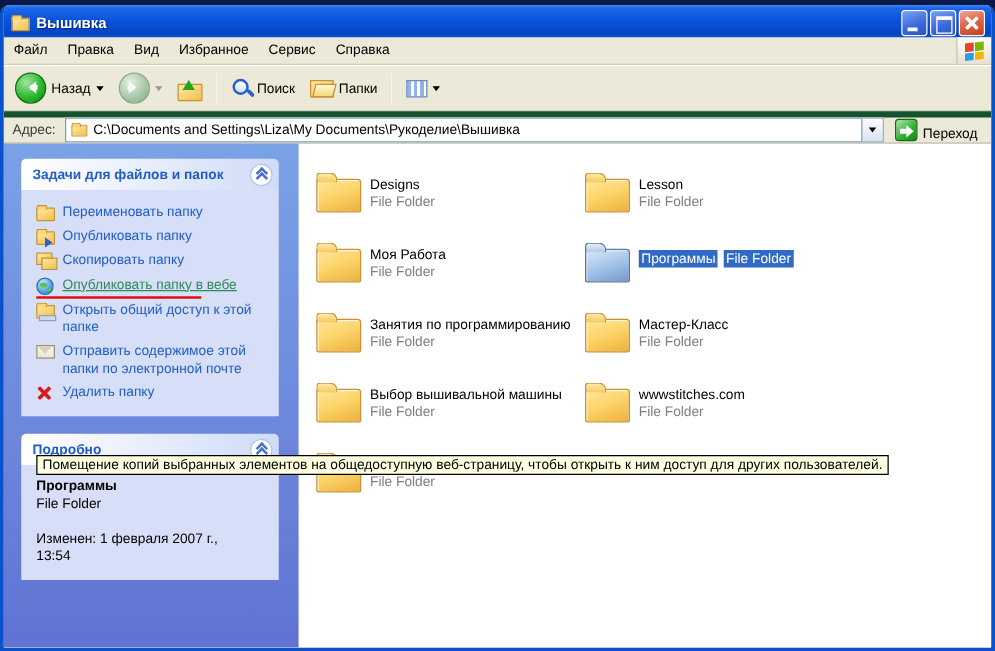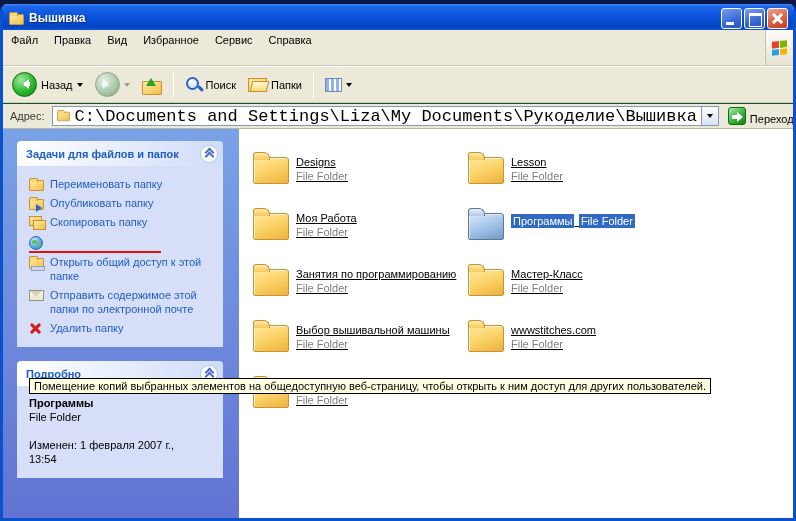--- a/index.html
+++ b/index.html
@@ -37,21 +37,21 @@
   .wbtn.close::before,.wbtn.close::after { content:""; position:absolute; left:8px; top:3px; width:3px; height:13px; background:#fff; border-radius:1px; }
   .wbtn.close::before { transform:rotate(45deg); }
   .wbtn.close::after  { transform:rotate(-45deg); }
 
   .mini-folder { position:relative; width:15px; height:11px; flex:none;
     background:linear-gradient(150deg,#ffe9a0,#f2bf4e); border:1px solid #c89232; border-radius:1px; margin-top:3px; }
   .mini-folder::before { content:""; position:absolute; top:-3px; left:-1px; width:7px; height:3px;
     background:#f7d878; border:1px solid #c89232; border-bottom:none; border-radius:2px 2px 0 0; }
 
   
-  .menubar { height:36px; flex:none; background:#ece9d8; display:flex; align-items:stretch;
+  .menubar { height:22px; flex:none; background:#ece9d8; display:flex; align-items:stretch;
     border-bottom:1px solid #cfccba; }
   .menu-item { font-size:11px; color:#000; padding:4px 8px 0 8px; }
   .winlogo { margin-left:auto; width:28px; display:flex; align-items:center; justify-content:center;
     border-left:1px solid #c6c3b2; background:linear-gradient(#fdfdfb,#e6e2d2); }
   .winlogo-grid { width:15px; height:14px; transform:skewY(-6deg);
     background:
       linear-gradient(#fff,#fff) center/100% 1px no-repeat,
       linear-gradient(#fff,#fff) center/1px 100% no-repeat,
       conic-gradient(#7db700 0 90deg,#f2b500 90deg 180deg,#2a9fe4 180deg 270deg,#e4442a 270deg 360deg); }
 
@@ -82,26 +82,26 @@
   .search-icon::after { content:""; position:absolute; left:12px; top:11px; width:7px; height:3px;
     background:#2a62c9; transform:rotate(45deg); border-radius:2px; }
   .folders-icon { position:relative; width:19px; height:14px; }
   .folders-icon::before { content:""; position:absolute; inset:0; background:linear-gradient(150deg,#ffe9a0,#f2bf4e); border:1px solid #c89232; }
   .folders-icon::after { content:""; position:absolute; left:3px; top:3px; right:-1px; bottom:0;
     background:linear-gradient(#fff8dd,#f7d878); border:1px solid #c89232; transform:skewX(-14deg); }
   .views-icon { width:17px; height:14px; border:1px solid #6b87c6;
     background:repeating-linear-gradient(90deg,#93b3e8 0 3px,#ffffff 3px 5px); }
 
   
-  .addressbar { height:26px; flex:none; background:#ece9d8; border-top:1px solid #14532d; border-bottom:1px solid #b9b5a2;
+  .addressbar { height:26px; flex:none; background:#ece9d8; border-top:5px solid #14532d; border-bottom:1px solid #b9b5a2;
     display:flex; align-items:center; gap:5px; padding:2px 5px; font-size:11px; }
   .address-label { color:#3a3a3a; padding:0 2px; }
   .combobox { flex:1; height:20px; background:#fff; border:1px solid #7f9db9; display:flex; align-items:center; gap:4px; padding-left:3px; }
   .combobox .mini-folder { transform:scale(.85); margin-top:1px; }
-  .combo-text { font-size:17px; color:#000; white-space:nowrap; overflow:hidden;font-family:Liberation Mono, monospace; }
+  .combo-text { font-size:11px; color:#000; white-space:nowrap; overflow:hidden; }
   .combo-drop { margin-left:auto; width:17px; align-self:stretch; border-left:1px solid #7f9db9;
     background:linear-gradient(#fdfdfd,#d9e2f5); display:flex; align-items:center; justify-content:center; }
   .combo-drop .drop-arrow { margin-top:2px; }
   .go-button { display:flex; align-items:flex-end; gap:4px; padding:1px 6px 1px 4px; font-size:11px; color:#000; }
   .go-icon { position:relative; width:18px; height:18px; border-radius:3px; flex:none;
     background:linear-gradient(140deg,#aee8ae,#2fae2f 60%,#158515); border:1px solid #0e6e0e; }
   .go-icon::before { content:""; position:absolute; left:3px; top:7px; width:5px; height:4px; background:#fff; }
   .go-icon::after  { content:""; position:absolute; left:8px; top:4px; border:5px solid transparent; border-left:6px solid #fff; }
 
   
@@ -151,21 +151,21 @@
   .x-icon::after  { transform:rotate(-45deg); }
 
   .details-body { background:#d6dff7; padding:10px 8px 12px 12px; font-size:11px; color:#000; }
   .details-name { font-weight:bold; line-height:14px; }
   .details-type { line-height:14px; }
   .details-modified { margin-top:14px; max-width:160px; line-height:14px; }
 
   
   .main-pane { flex:1; background:#fff; padding:20px 0 0 14px; overflow:hidden; }
   .files-grid { display:grid; grid-template-columns:215px 215px; grid-auto-rows:43px; row-gap:13px; }
-  .file-item { display:flex; gap:7px; align-items:flex-start; cursor:pointer;text-decoration:underline; }
+  .file-item { display:flex; gap:7px; align-items:flex-start; cursor:pointer; }
   .folder-icon { position:relative; width:36px; height:27px; margin-top:8px; flex:none;
     background:linear-gradient(160deg,#ffe79c 0%,#fcd56b 45%,#edb23d 100%);
     border:1px solid #c89232; border-radius:2px 3px 2px 2px;
     box-shadow:inset 1px 1px 0 rgba(255,255,255,.7); }
   .folder-icon::before { content:""; position:absolute; top:-6px; left:-1px; width:15px; height:7px;
     background:linear-gradient(#ffe9a8,#f4c95c); border:1px solid #c89232; border-bottom:none; border-radius:3px 6px 0 0; }
   .file-text { padding-top:6px; min-width:0; }
   .file-name { font-size:11px; line-height:14px; color:#000; white-space:nowrap; }
   .file-type { font-size:11px; line-height:14px; color:#7f7f7f; white-space:nowrap; }
   .file-item.selected .folder-icon { background:linear-gradient(160deg,#dce9f8,#9fc0e8 55%,#7499c4); border-color:#5c7899; box-shadow:inset 1px 1px 0 rgba(255,255,255,.5); }
@@ -280,20 +280,21 @@
           <div class="task">
             <span class="icon-slot">
                 <span class="copy-icon"></span>
               </span>
             <span class="task-label">Скопировать папку</span>
           </div>
           <div class="task publish">
             <span class="icon-slot">
                 <span class="globe-icon"></span>
               </span>
+            <span class="task-label">Опубликовать папку в вебе</span>
             <span class="red-underline"></span>
           </div>
           <div class="task">
             <span class="icon-slot">
                 <span class="mini-folder share-folder"></span>
               </span>
             <span class="task-label">Открыть общий доступ к этой папке</span>
           </div>
           <div class="task">
             <span class="icon-slot">

